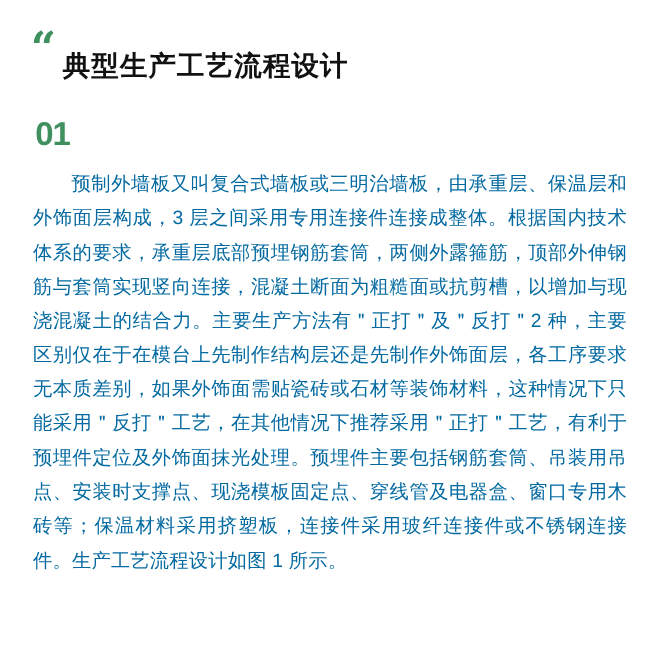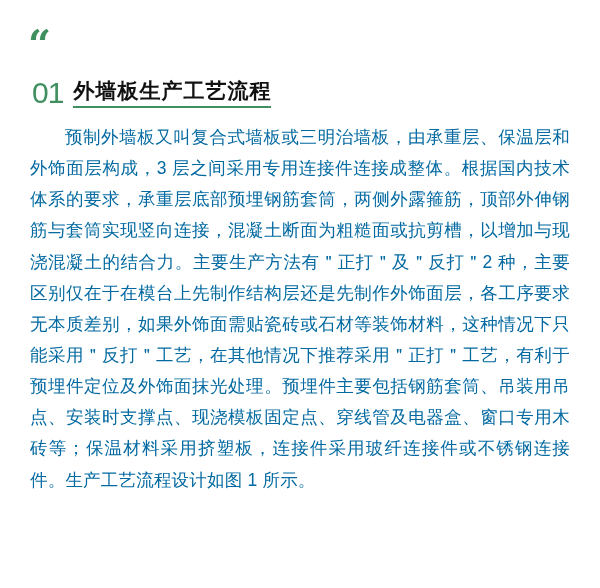--- a/index.html
+++ b/index.html
@@ -51,21 +51,21 @@
 
   
   .section-row {
     display: flex;
     align-items: flex-end;
     margin-bottom: 14px;
     margin-left: 4px;
   }
   .section-number {
     font-size: 30px;
-    font-weight: normal;
+    font-weight: bold;
     color: #3f8f5f;
     font-family: "Liberation Sans", sans-serif;
     line-height: 1;
     margin-right: 10px;
     letter-spacing: -1px;
   }
   .section-title-wrap {
     border-bottom: 2px solid #3f8f5f;
     padding-bottom: 3px;
   }
@@ -90,24 +90,22 @@
     padding: 0 2px;
   }
 </style>
 </head>
 <body>
 
 <div class="page">
 
   <div class="title-row">
     <span class="quote-mark">“</span>
+    <h1 class="doc-title">典型生产工艺流程设计</h1>
   </div>
 
   <div class="section-row">
     <span class="section-number">01</span>
-    <span class="section-title-wrap">
-      <span class="section-title">外墙板生产工艺流程</span>
-    </span>
   </div>
 
   <p class="body-text">预制外墙板又叫复合式墙板或三明治墙板，由承重层、保温层和外饰面层构成，3 层之间采用专用连接件连接成整体。根据国内技术体系的要求，承重层底部预埋钢筋套筒，两侧外露箍筋，顶部外伸钢筋与套筒实现竖向连接，混凝土断面为粗糙面或抗剪槽，以增加与现浇混凝土的结合力。主要生产方法有＂正打＂及＂反打＂2 种，主要区别仅在于在模台上先制作结构层还是先制作外饰面层，各工序要求无本质差别，如果外饰面需贴瓷砖或石材等装饰材料，这种情况下只能采用＂反打＂工艺，在其他情况下推荐采用＂正打＂工艺，有利于预埋件定位及外饰面抹光处理。预埋件主要包括钢筋套筒、吊装用吊点、安装时支撑点、现浇模板固定点、穿线管及电器盒、窗口专用木砖等；保温材料采用挤塑板，连接件采用玻纤连接件或不锈钢连接件。生产工艺流程设计如图 1 所示。</p>
 
 </div>
 
 </body></html>

